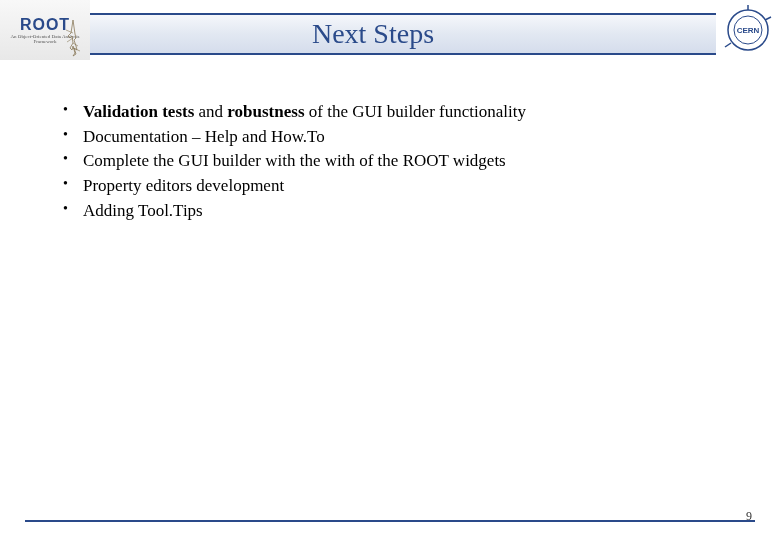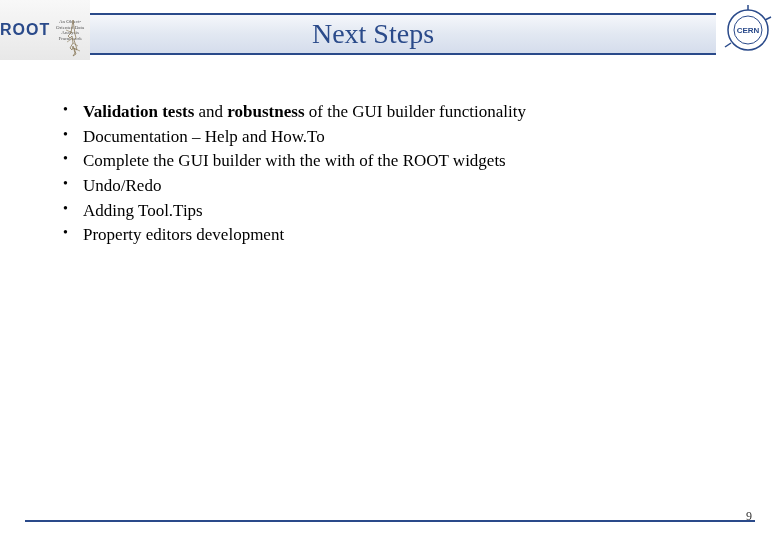--- a/index.html
+++ b/index.html
@@ -16,20 +16,21 @@
     height: 60px;
     position: relative;
     display: flex;
     align-items: center;
   }
   .logo-left {
     width: 90px;
     height: 60px;
     background: linear-gradient(to bottom, #f8f8f8, #e8e8e8);
     display: flex;
+    flex-direction: column;
     align-items: center;
     justify-content: center;
     position: relative;
   }
   .logo-left .root-text {
     font-family: 'Trebuchet MS', Arial, sans-serif;
     font-weight: bold;
     font-size: 16px;
     color: #2a4a8a;
     letter-spacing: 1px;
@@ -142,22 +143,21 @@
   </div>
 </div>
 
 <div class="content">
   <ul class="bullet-list">
     <li>
       <strong>Validation tests</strong><span> and </span><strong>robustness</strong><span> of the GUI builder functionality</span>
     </li>
     <li>Documentation – Help and How.To</li>
     <li>Complete the GUI builder with the with of the ROOT widgets</li>
-    <li>Undo/Redo</li>
+    <li>Property editors development</li>
     <li>Adding Tool.Tips</li>
-    <li>Property editors development</li>
   </ul>
 </div>
 
 <div class="footer">
   <div class="footer-line"></div>
   <div class="page-number">9</div>
 </div>
 
 </body></html>

